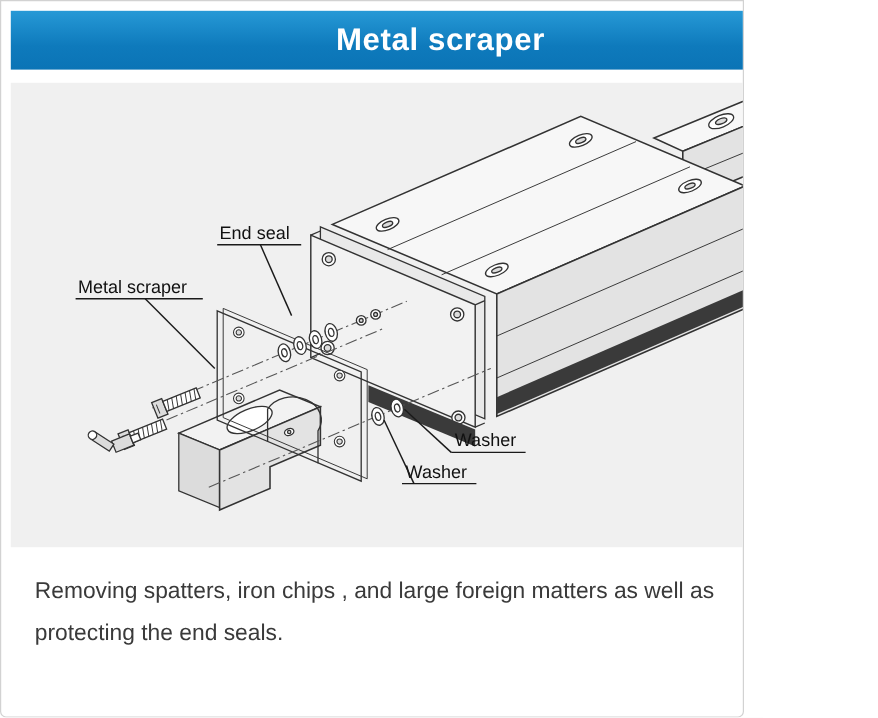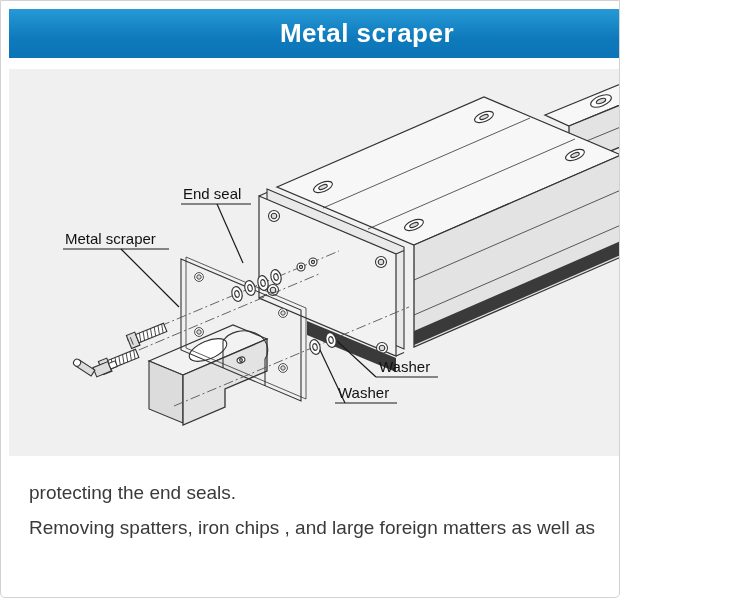--- a/index.html
+++ b/index.html
@@ -173,17 +173,17 @@
       </g>
       <g>
         <text x="329" y="329" class="lbl">Washer</text>
         <line x1="326" y1="334" x2="388" y2="334" class="leader"></line>
         <line x1="336" y1="334" x2="311" y2="281" class="leader"></line>
       </g>
     </svg>
   </div>
 
   <div class="desc">
+    <div>Removing spatters, iron chips , and large foreign matters as well as</div>
     <div>protecting the end seals.</div>
-    <div>Removing spatters, iron chips , and large foreign matters as well as</div>
   </div>
 
 </div>
 
 </body></html>

